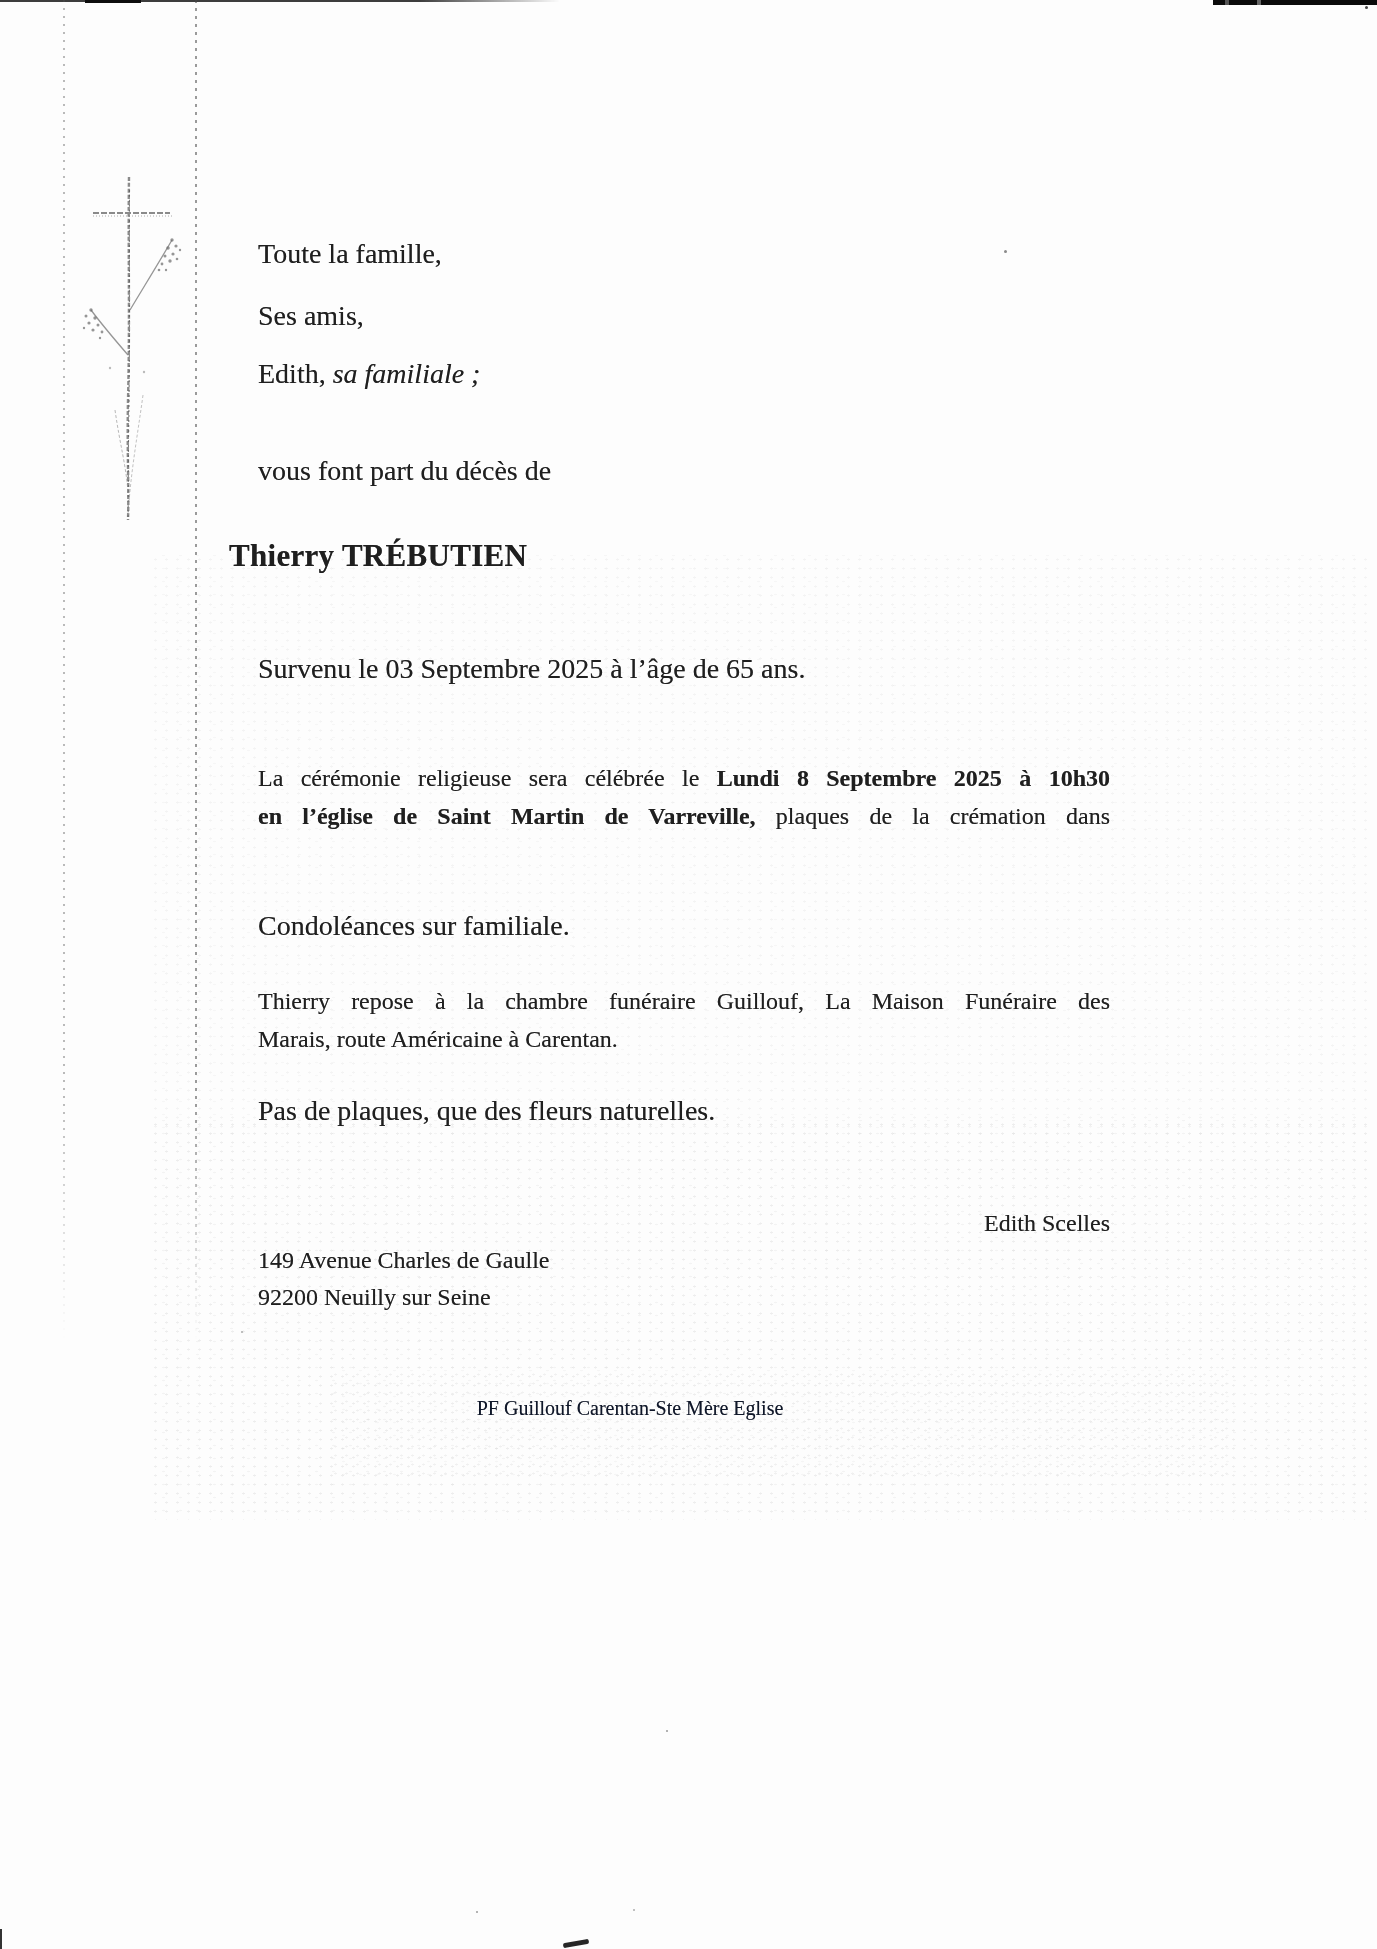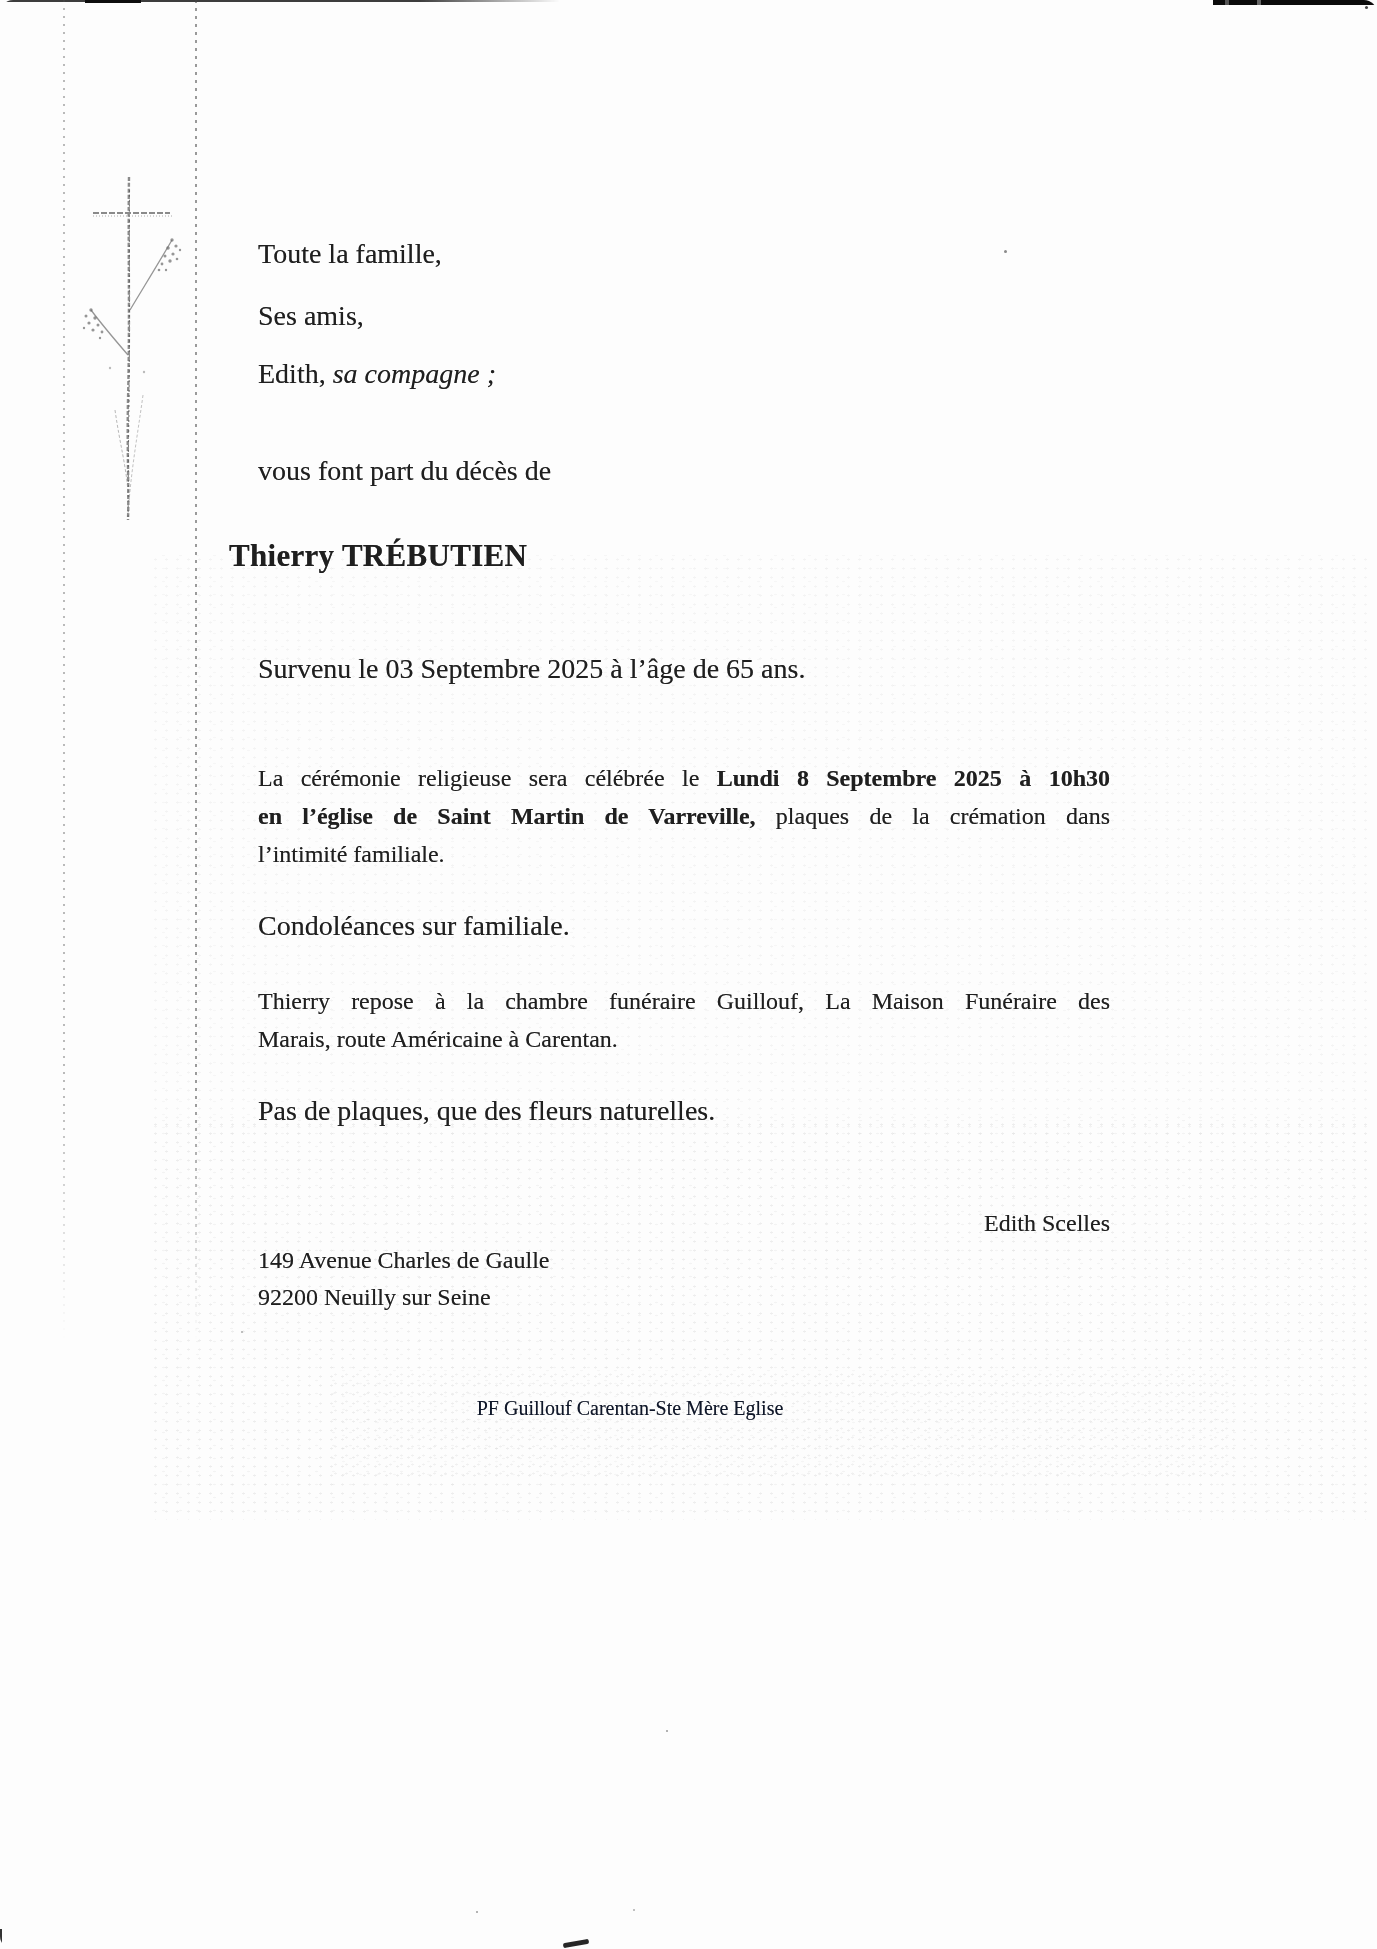--- a/index.html
+++ b/index.html
@@ -1,21 +1,20 @@
 <!DOCTYPE html>
 <html lang="fr"><head>
 <meta charset="utf-8">
 <style>
   html,body{margin:0;padding:0;background:#fdfdfd;}
   .page{
     position:relative;width:1377px;height:1949px;overflow:hidden;
     background:#fdfdfd;
     font-family:"Liberation Serif","DejaVu Serif",serif;
     color:#1f1f1f;
-    border-radius:13px;
   }
   
   .texture{
     position:absolute;pointer-events:none;
     background-image:
       radial-gradient(rgba(110,110,110,.55) 1px, transparent 1.5px),
       radial-gradient(rgba(140,140,140,.45) 1px, transparent 1.4px);
     background-size:11px 9px,17px 13px;
     background-position:0 0,5px 7px;
   }
@@ -135,32 +134,31 @@
     <circle cx="50" cy="208" r="1.2" fill="#8f8f8f" opacity="0.6"></circle>
     <circle cx="84" cy="212" r="1.2" fill="#8f8f8f" opacity="0.6"></circle>
   </svg>
 
   <main class="text-col">
 
     <div class="line" style="top:235px;">Toute la famille,</div>
 
     <div class="line" style="top:297px;">Ses amis,</div>
 
-    <div class="line" style="top:355px;"><span>Edith, </span><span class="i">sa compagne ;</span></div>
+    <div class="line" style="top:355px;"><span>Edith, </span><span class="i">sa familiale ;</span></div>
 
     <div class="line" style="top:452px;">vous font part du décès de</div>
 
     <div class="name-line">Thierry TRÉBUTIEN</div>
 
     <div class="line" style="top:650px;">Survenu le 03 Septembre 2025 à l’âge de 65 ans.</div>
 
     <div class="para" style="top:759px;">
       <div class="pline jl"><span>La cérémonie religieuse sera célébrée le </span><span class="b">Lundi 8 Septembre 2025 à 10h30</span></div>
       <div class="pline jl"><span class="b">en l’église de Saint Martin de Varreville,</span><span> plaques de la crémation dans</span></div>
-      <div class="pline">l’intimité familiale.</div>
     </div>
 
     <div class="line" style="top:907px;">Condoléances sur familiale.</div>
 
     <div class="para" style="top:982px;">
       <div class="pline jl">Thierry repose à la chambre funéraire Guillouf, La Maison Funéraire des</div>
       <div class="pline">Marais, route Américaine à Carentan.</div>
     </div>
 
     <div class="line" style="top:1092px;">Pas de plaques, que des fleurs naturelles.</div>

